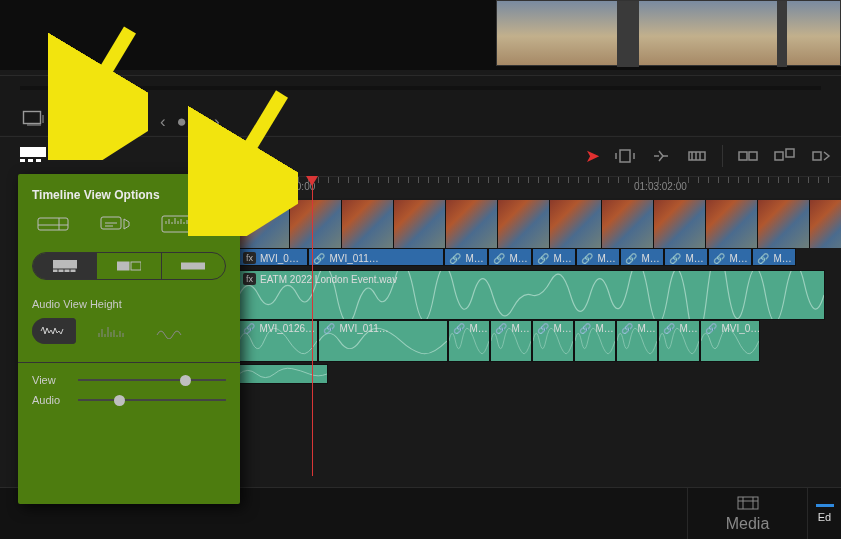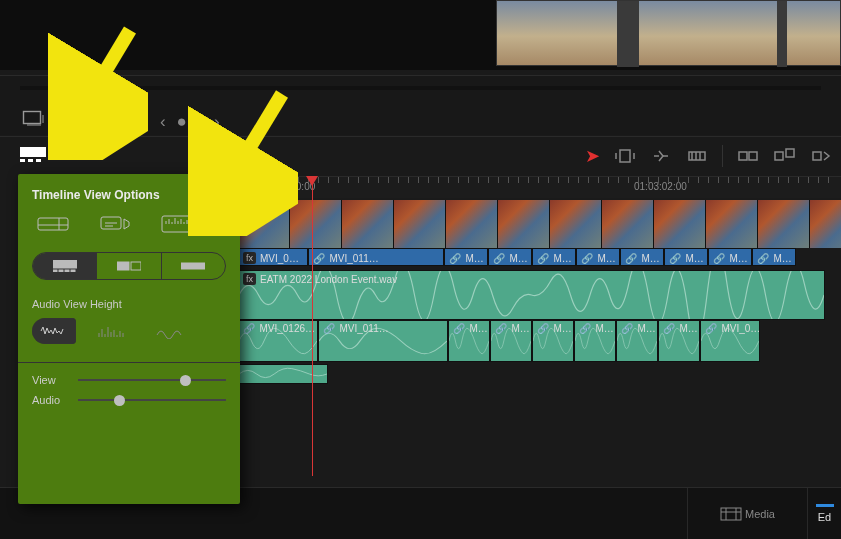--- a/index.html
+++ b/index.html
@@ -76,21 +76,21 @@
 .slider-row{display:flex;align-items:center;gap:10px;margin-bottom:6px;}
 .slider-row label{width:36px;font-size:11px;color:#ccc;}
 .slider{position:relative;flex:1;height:14px;}
 .slider-track{position:absolute;top:6px;left:0;right:0;height:2px;background:#444;}
 .slider-thumb{position:absolute;top:2px;width:11px;height:11px;border-radius:50%;background:#bfbfbf;}
 .hr{height:1px;background:#333;margin:0 -14px 10px;}
 
 
 .bottom-nav{position:absolute;bottom:0;left:0;right:0;height:52px;background:#121212;border-top:1px solid #2a2a2a;display:flex;}
 .nav-spacer{flex:1;}
-.nav-item{width:120px;display:flex;align-items:center;justify-content:center;gap:3px;color:#888;font-size:11px;border-left:1px solid #282828;}
+.nav-item{width:120px;display:flex;flex-direction:column;align-items:center;justify-content:center;gap:3px;color:#888;font-size:16px;border-left:1px solid #282828;}
 .nav-item svg{stroke:#888;fill:none;}
 .nav-edit{width:34px;display:flex;flex-direction:column;align-items:center;justify-content:center;color:#ddd;font-size:11px;border-left:1px solid #282828;}
 .nav-edit .bar{width:18px;height:3px;background:#2f8adf;margin-bottom:4px;}
 
 
 .arrow-annot{position:absolute;z-index:30;pointer-events:none;}
 
 </style>
 </head>
 <body>

